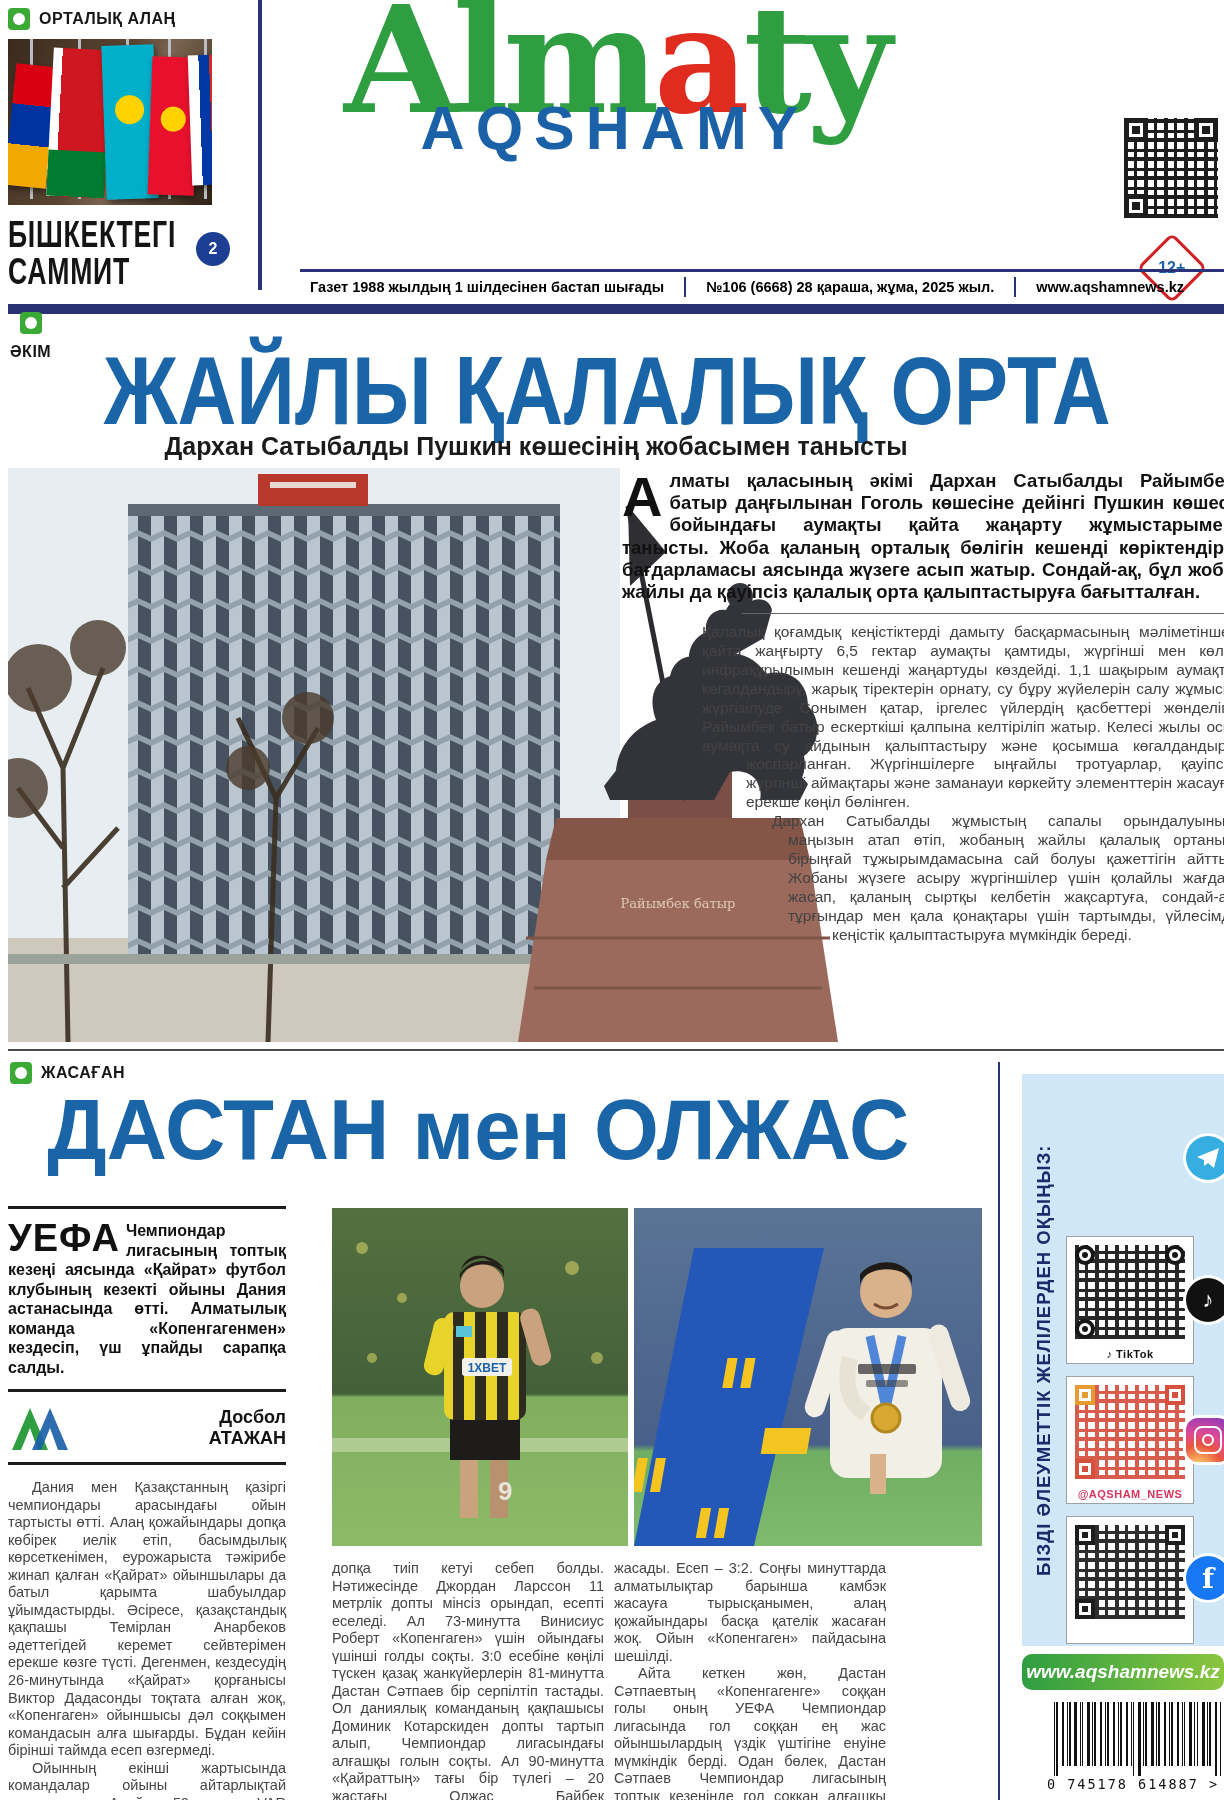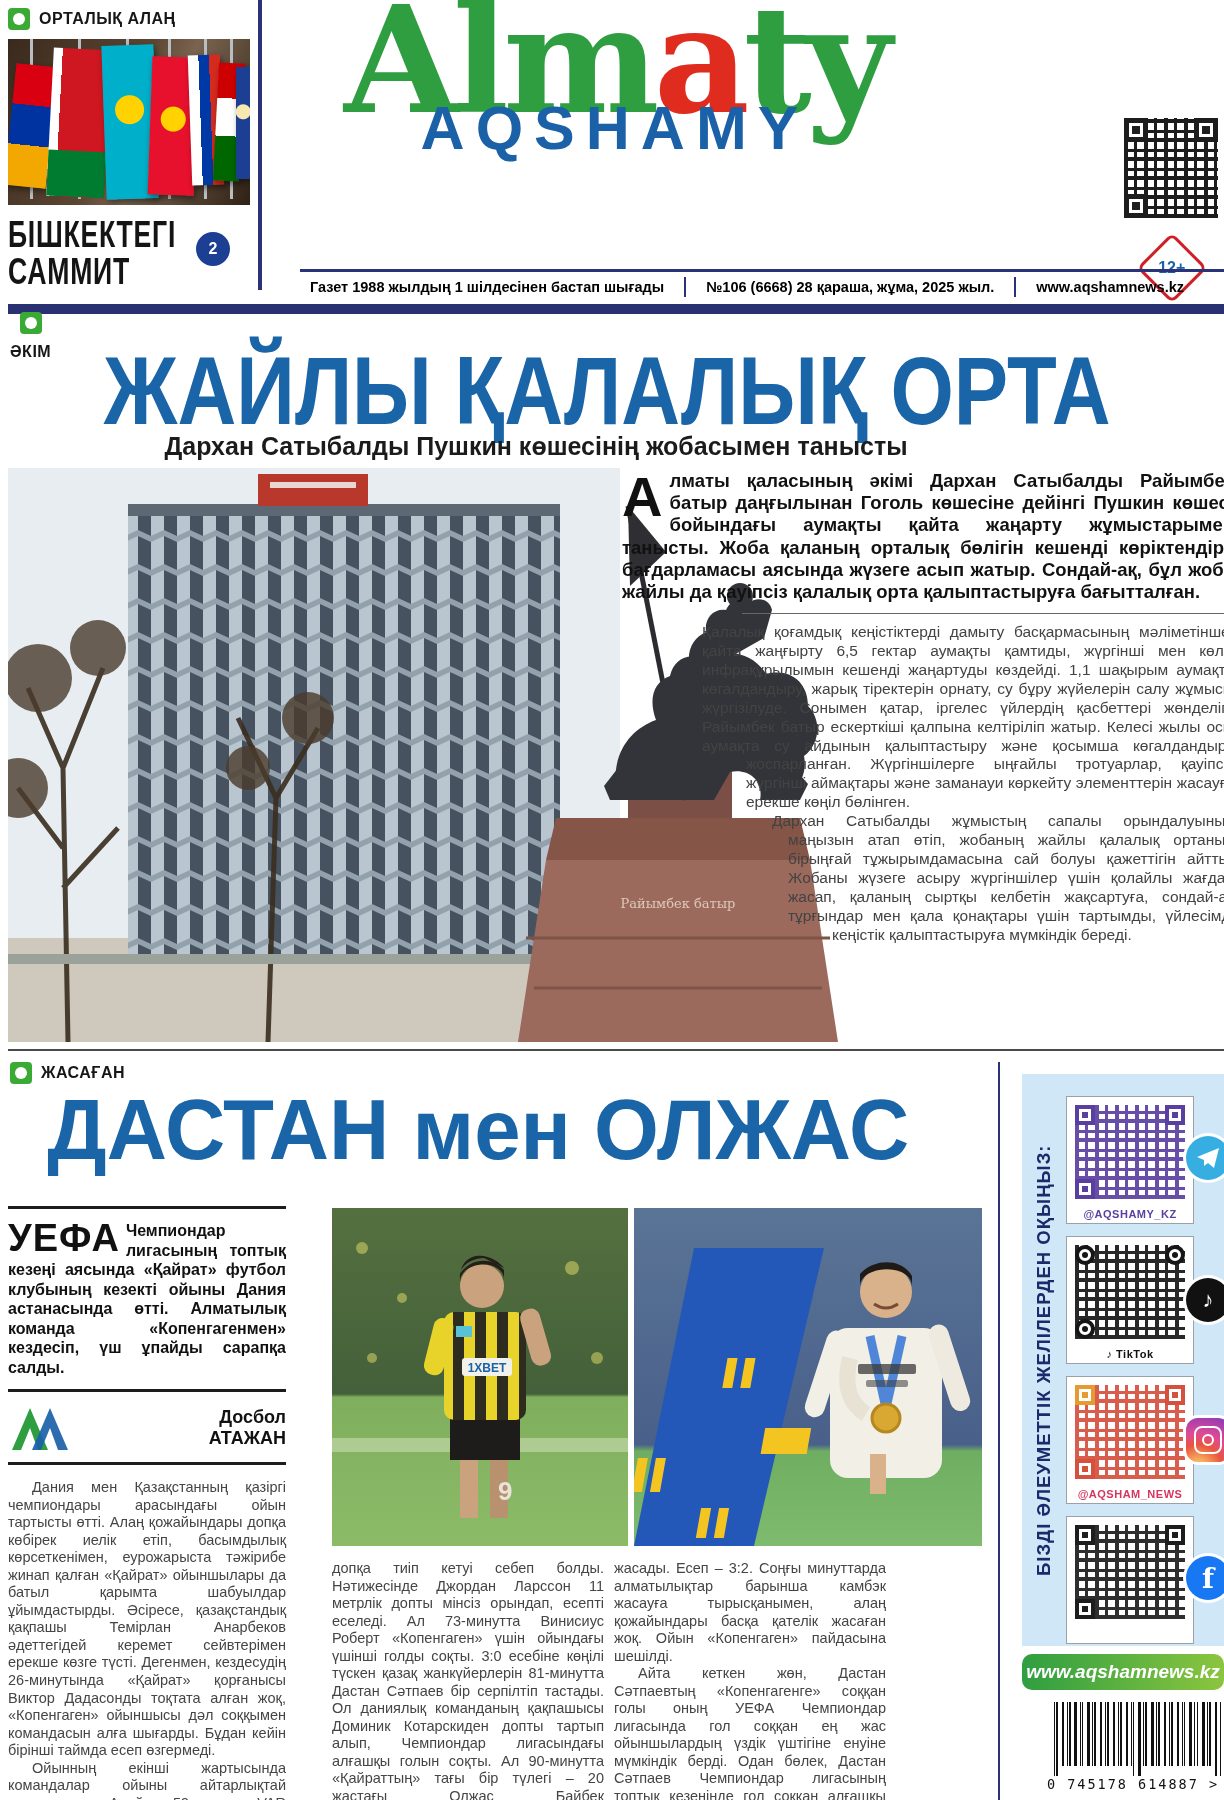--- a/index.html
+++ b/index.html
@@ -5,21 +5,21 @@
   html,body{margin:0;padding:0;background:#e9e9e9;}
   #page{position:relative;width:1224px;height:1800px;background:#fff;overflow:hidden;
         font-family:"Liberation Sans",sans-serif;color:#222;}
   
   .seclabel{display:flex;align-items:center;gap:9px;}
   .secicon{width:22px;height:22px;background:#3aaa35;border-radius:4px;position:relative;flex:0 0 auto;}
   .secicon::after{content:"";position:absolute;left:5px;top:5px;width:12px;height:12px;border-radius:50%;background:#fff;}
   .seclabel span{font-weight:bold;font-size:16px;letter-spacing:.5px;color:#161616;}
   .rule{background:#1c1c1c;height:2px;}
   
-  .topleft{position:absolute;left:8px;top:8px;width:242px;}
+  .topleft{position:absolute;left:8px;top:8px;width:204px;}
   .flags{position:relative;margin-top:9px;height:166px;overflow:hidden;
          background:linear-gradient(115deg,#3a2a1d 0%,#5b4532 45%,#7a6450 60%,#2e2115 100%);}
   .flag{position:absolute;box-shadow:2px 3px 6px rgba(0,0,0,.45);}
   .pole{position:absolute;width:3px;background:#b9bec4;top:0;}
   .tl-head{margin-top:11px;font-weight:bold;font-size:37px;line-height:1.0;color:#141414;
            transform:scaleX(.72);transform-origin:left top;width:138%;letter-spacing:1px;
            font-family:"Liberation Sans",sans-serif;}
   .pgref{position:absolute;left:188px;top:224px;width:34px;height:34px;border-radius:50%;
          background:#1c3f94;color:#fff;font-weight:bold;font-size:16px;
          display:flex;align-items:center;justify-content:center;}
@@ -342,27 +342,20 @@
   <div class="col3 bodytxt">
     <p style="text-indent:0">жасады. Есеп – 3:2. Соңғы минуттарда алматылықтар барынша камбэк жасауға тырысқанымен, алаң қожайындары басқа қателік жасаған жоқ. Ойын «Копенгаген» пайдасына шешілді.</p>
     <p>Айта кеткен жөн, Дастан Сәтпаевтың «Копенгагенге» соққан голы оның УЕФА Чемпиондар лигасында гол соққан ең жас ойыншылардың үздік үштігіне енуіне мүмкіндік берді. Одан бөлек, Дастан Сәтпаев Чемпиондар лигасының топтық кезеңінде гол соққан алғашқы қазақстандық ойыншы, ал Олжас Байбек екінші қазақстандық ойыншы атанды.</p>
   </div>
 
   <div class="divider-v"></div>
 
   <div class="sidebar">
     <div class="vert">БІЗДІ ӘЛЕУМЕТТІК ЖЕЛІЛЕРДЕН ОҚЫҢЫЗ:</div>
 
-    <div class="qr-box" style="top:22px;--c:#5b3fa0">
-      <div class="qr-pat"></div>
-      <div class="fp tl"></div>
-        <div class="fp tr"></div>
-        <div class="fp bl"></div>
-      <div class="qr-label" style="color:#5b3fa0">@AQSHAMY_KZ</div>
-    </div>
     <div class="soc tg" style="top:62px">
       <svg width="22" height="20" viewBox="0 0 22 20">
           <polygon points="0,9 22,0 17,20 11,15 7,18 7,12" fill="#fff"></polygon>
         </svg>
     </div>
 
     <div class="qr-box round" style="top:162px;--c:#161616">
       <div class="qr-pat"></div>
       <div class="fp tl"></div>
         <div class="fp tr"></div>

